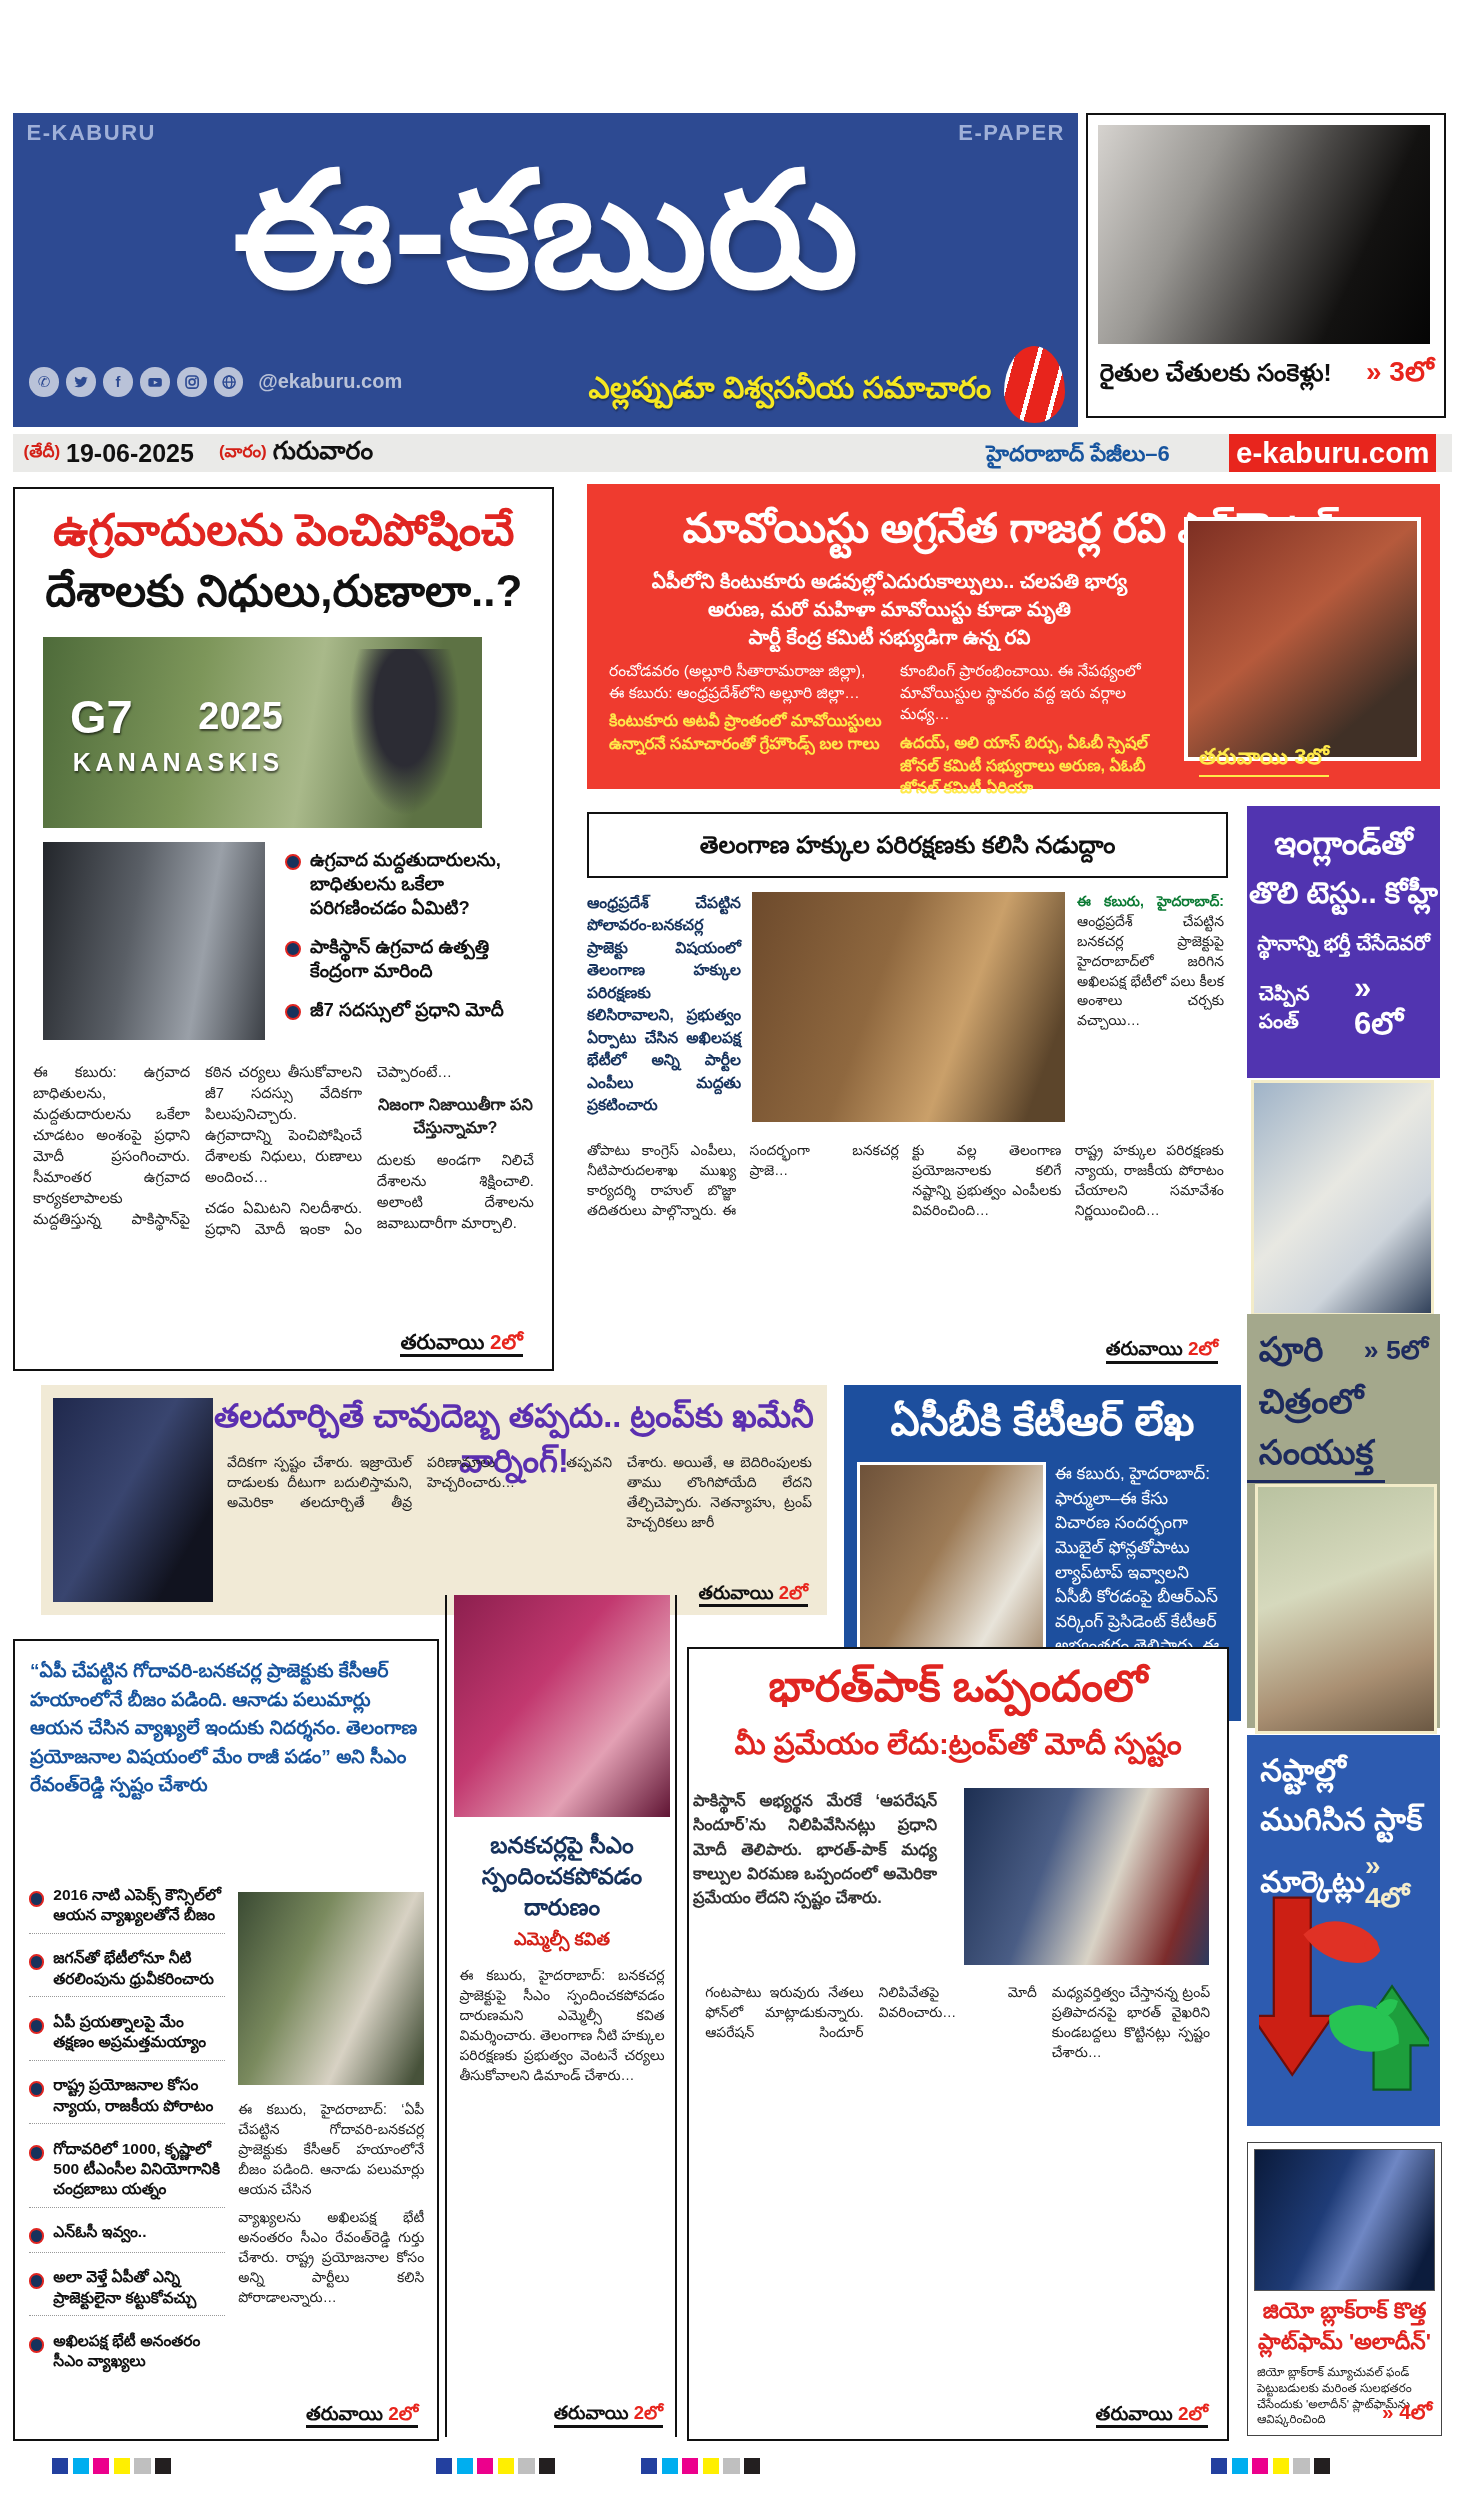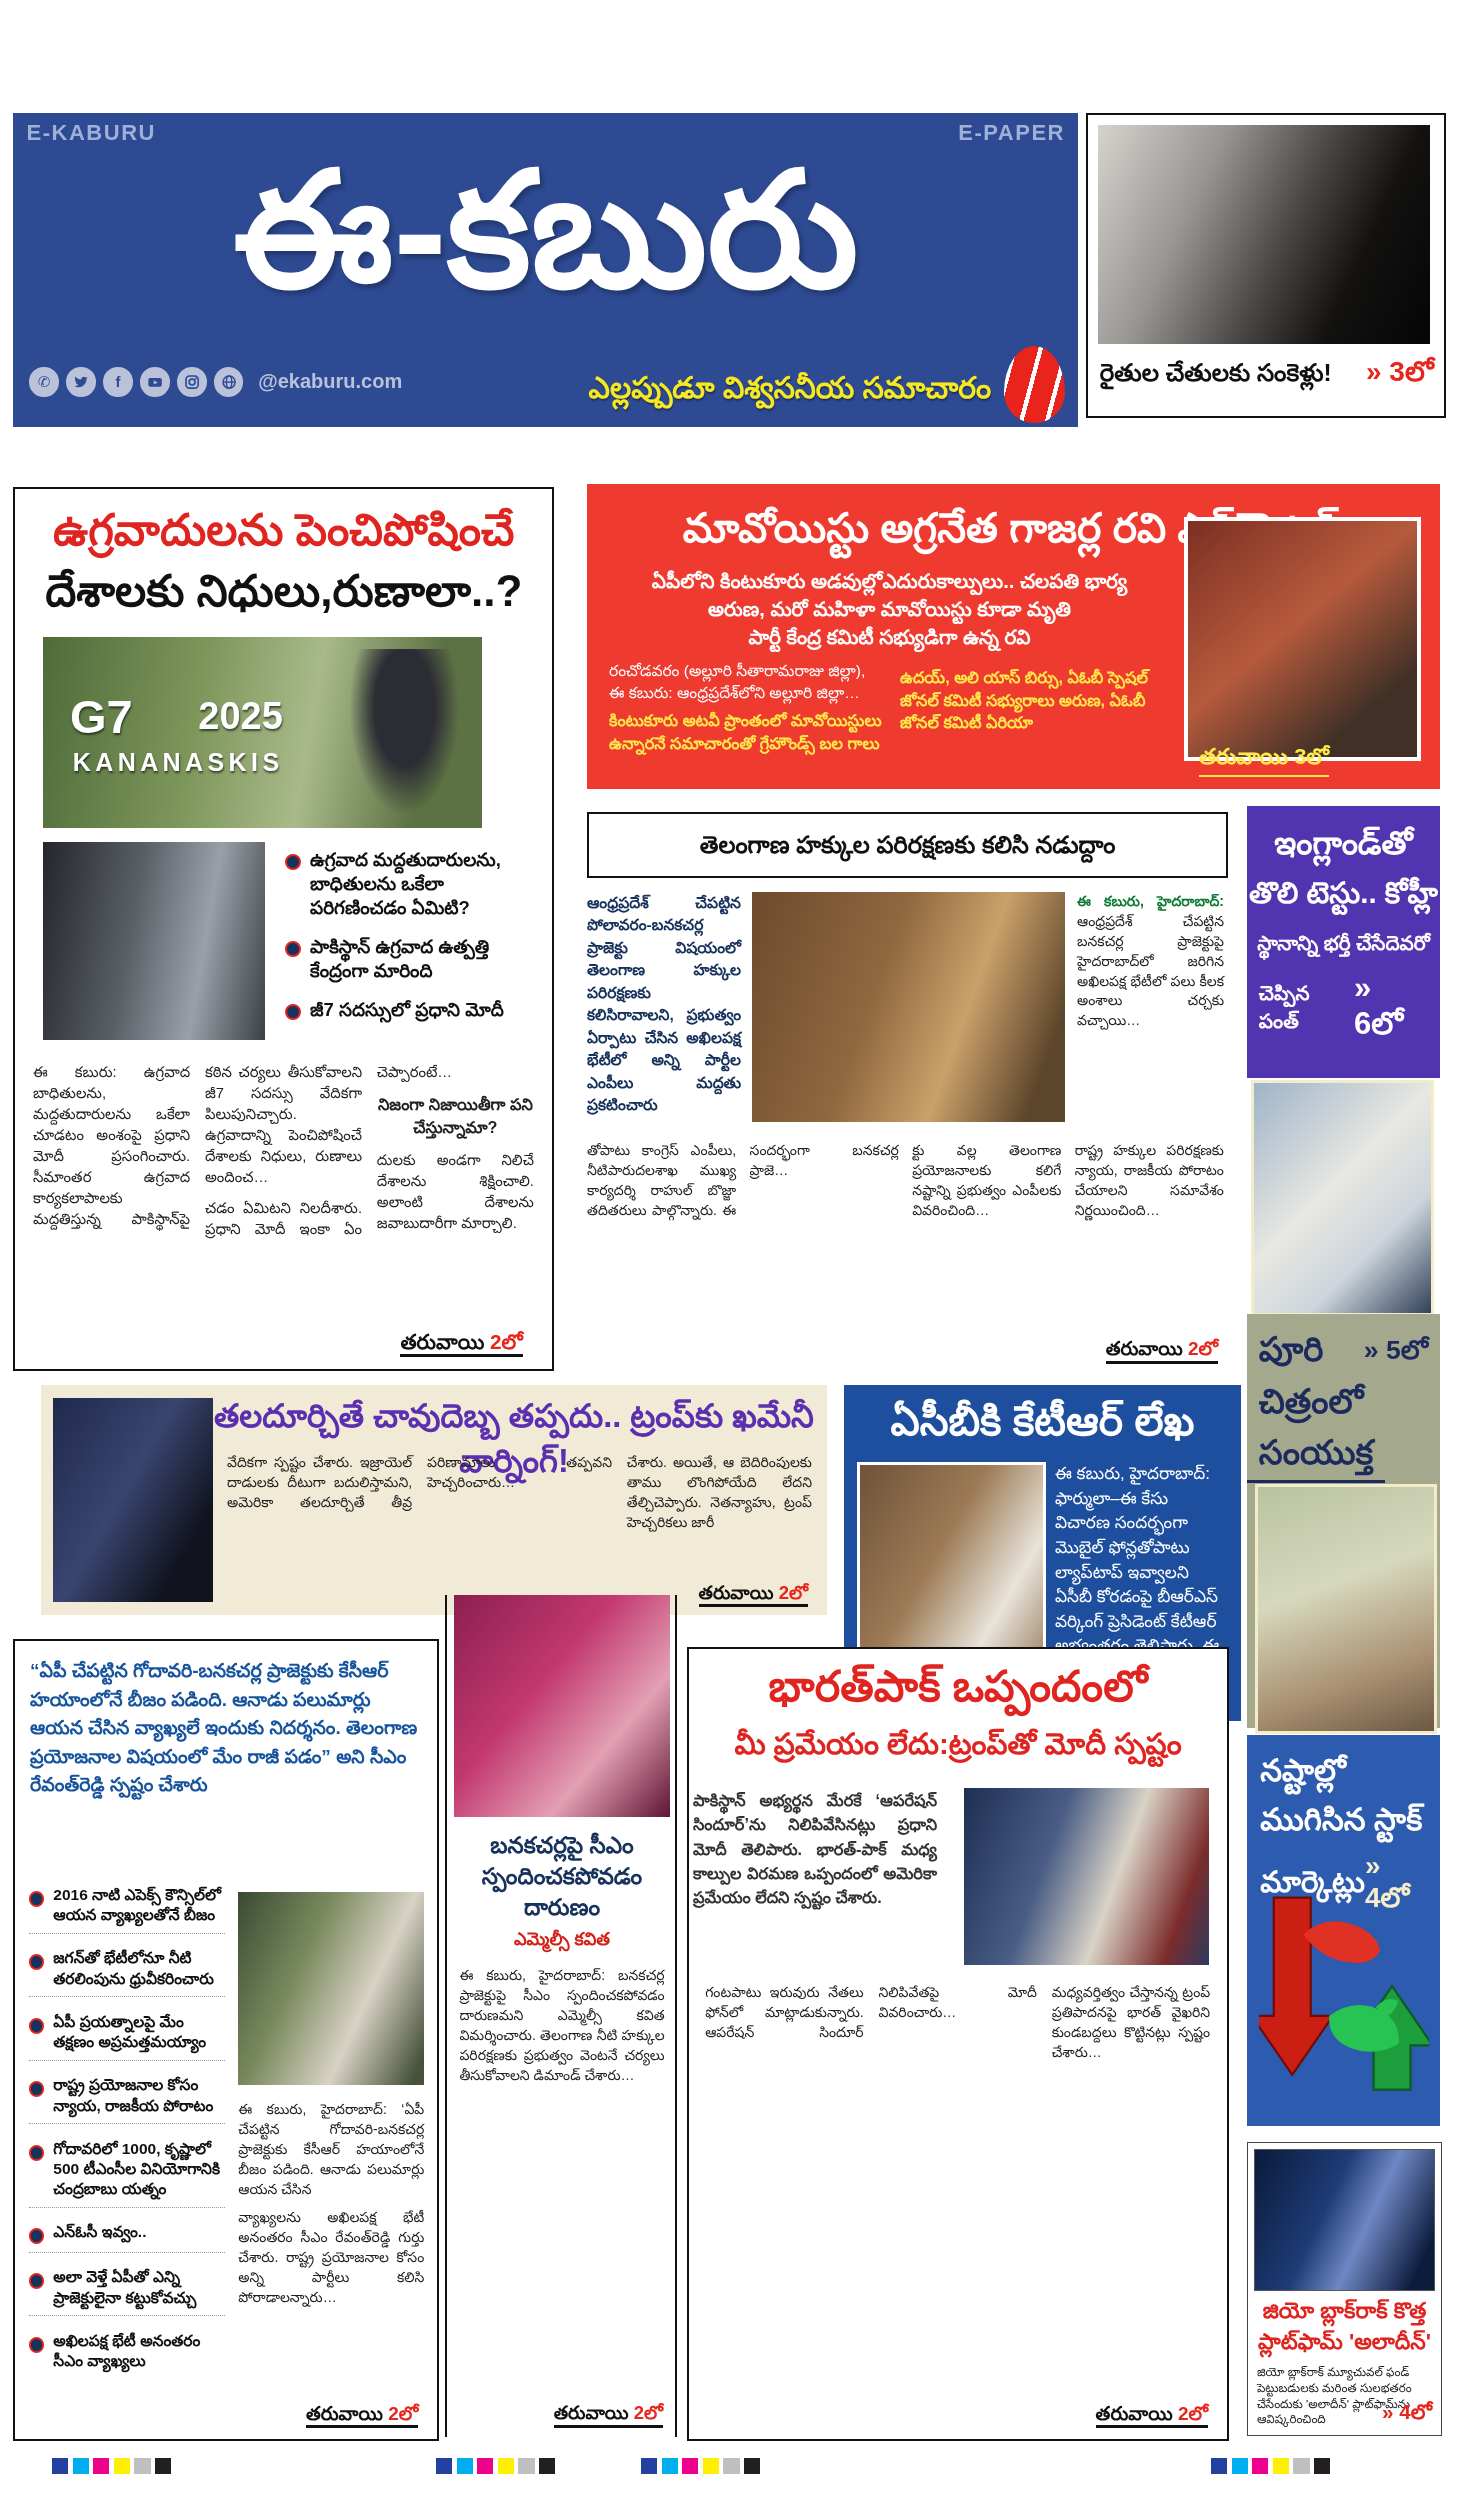--- a/index.html
+++ b/index.html
@@ -113,20 +113,28 @@
     <div class="abs tagline" style="right:87px;top:258px;">ఎల్లప్పుడూ విశ్వసనీయ సమాచారం</div>
     <div class="abs logoblob" style="right:13.3px;top:233px;"></div>
   </div>
 
   <div class="abs promo" style="left:1086px;top:113px;width:356px;height:301px;">
     <div class="abs promo-photo" style="left:10.3px;top:10.3px;width:332px;height:219px;"></div>
     <div class="abs promo-cap" style="left:11.8px;top:244px;width:251px;">రైతుల చేతులకు సంకెళ్లు!</div>
     <div class="abs pageref" style="right:10.3px;top:241px;font-size:28px;">» 3లో</div>
   </div>
 
+  <div class="abs datebar" style="left:13.3px;top:434px;width:1439px;height:38px;">
+    <span class="db-red" style="margin-left:10.3px;">(తేదీ)</span>
+    <span class="db-big" style="margin-left:5.9px;">19-06-2025</span>
+    <span class="db-red" style="margin-left:25px;">(వారం)</span>
+    <span class="db-big" style="margin-left:5.9px;">గురువారం</span>
+    <span class="db-city abs" style="left:973px;top:6.6px;">హైదరాబాద్  పేజీలు–6</span>
+    <div class="db-site abs" style="left:1216px;top:0;width:207px;height:38px;">e-kaburu.com</div>
+  </div>
 
   <div class="abs boxed" style="left:13.3px;top:487px;width:537px;height:880px;">
     <div class="abs hl-red ctr" style="left:0;top:16.2px;width:100%;font-size:44px;">ఉగ్రవాదులను పెంచిపోషించే</div>
     <div class="abs hl-black ctr" style="left:0;top:77px;width:100%;font-size:44px;">దేశాలకు నిధులు,రుణాలా..?</div>
     <div class="abs ph-g7" style="left:28px;top:148px;width:439px;height:191px;">
       <div class="abs" style="right:22px;top:11.8px;width:111px;height:167px;background:radial-gradient(ellipse at 50% 35%,#2c2c34 0 38%,rgba(44,44,52,0) 70%);"></div>
       <div class="abs g7txt" style="left:26.6px;top:52px;font-size:47px;">G7</div>
       <div class="abs g7txt" style="left:155px;top:58px;font-size:38px;">2025</div>
       <div class="abs g7txt" style="left:29.5px;top:111px;font-size:25px;letter-spacing:4.4px;">KANANASKIS</div>
     </div>
@@ -160,20 +168,21 @@
     <div class="abs rb-h ctr" style="left:17.7px;top:20.7px;width:812px;">మావోయిస్టు అగ్రనేత గాజర్ల రవి ఎన్‌కౌంటర్</div>
     <div class="abs ph-ravi" style="right:19px;top:32.5px;width:229px;height:236px;"></div>
     <div class="abs rb-sub ctr" style="left:29.5px;top:83px;width:546px;">ఏపీలోని కింటుకూరు అడవుల్లోఎదురుకాల్పులు.. చలపతి భార్య</div>
     <div class="abs rb-sub ctr" style="left:29.5px;top:111px;width:546px;">అరుణ, మరో మహిళా మావోయిస్టు కూడా మృతి</div>
     <div class="abs" style="left:22px;top:176px;width:273px;">
       <div class="rb-w">రంచోడవరం (అల్లూరి సీతారామరాజు జిల్లా), ఈ కబురు: ఆంధ్రప్రదేశ్‌లోని అల్లూరి జిల్లా…</div>
       <div class="rb-y" style="margin-top:5.9px;">కింటుకూరు అటవీ ప్రాంతంలో మావోయిస్టులు ఉన్నారనే సమాచారంతో గ్రేహౌండ్స్ బల గాలు</div>
     </div>
     <div class="abs rb-sub ctr" style="left:29.5px;top:139px;width:546px;">పార్టీ కేంద్ర కమిటీ సభ్యుడిగా ఉన్న రవి</div>
     <div class="abs" style="left:313px;top:176px;width:273px;">
+      <div class="rb-w">కూంబింగ్ ప్రారంభించాయి. ఈ నేపథ్యంలో మావోయిస్టుల స్థావరం వద్ద ఇరు వర్గాల మధ్య…</div>
       <div class="rb-y" style="margin-top:5.9px;">ఉదయ్, అలి యాస్ బిర్సు, ఏఓబీ స్పెషల్ జోనల్ కమిటీ సభ్యురాలు అరుణ, ఏఓబీ జోనల్ కమిటీ ఏరియా</div>
     </div>
     <div class="abs rb-more" style="right:111px;bottom:11.8px;">తరువాయి 3లో</div>
   </div>
 
   <div class="abs" style="left:587px;top:812px;width:637px;height:558px;">
     <div class="boxed hl-black ctr" style="width:100%;height:62px;line-height:62px;font-size:24px;">తెలంగాణ హక్కుల పరిరక్షణకు కలిసి నడుద్దాం</div>
     <div class="abs tg-lead" style="left:0;top:80px;width:154px;">ఆంధ్రప్రదేశ్ చేపట్టిన పోలావరం-బనకచర్ల ప్రాజెక్టు విషయంలో తెలంగాణ హక్కుల పరిరక్షణకు కలిసిరావాలని, ప్రభుత్వం ఏర్పాటు చేసిన అఖిలపక్ష భేటీలో అన్ని పార్టీల ఎంపీలు మద్దతు ప్రకటించారు</div>
     <div class="abs ph-meet" style="left:165px;top:80px;width:313px;height:230px;"></div>
     <div class="abs body-sm" style="left:490px;top:80px;width:147px;font-size:14px;">

